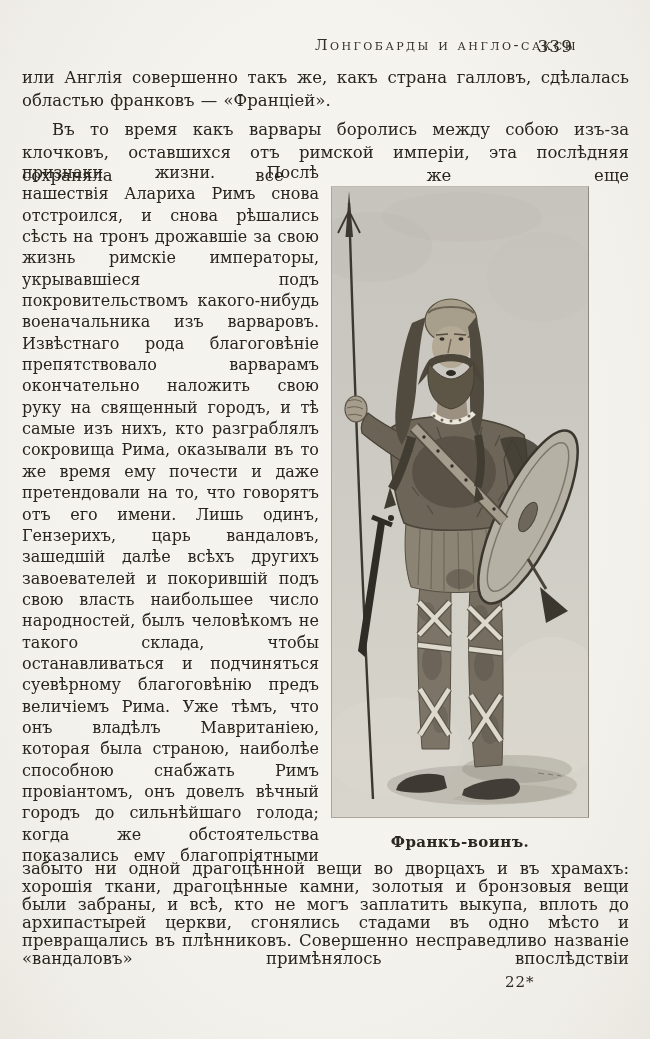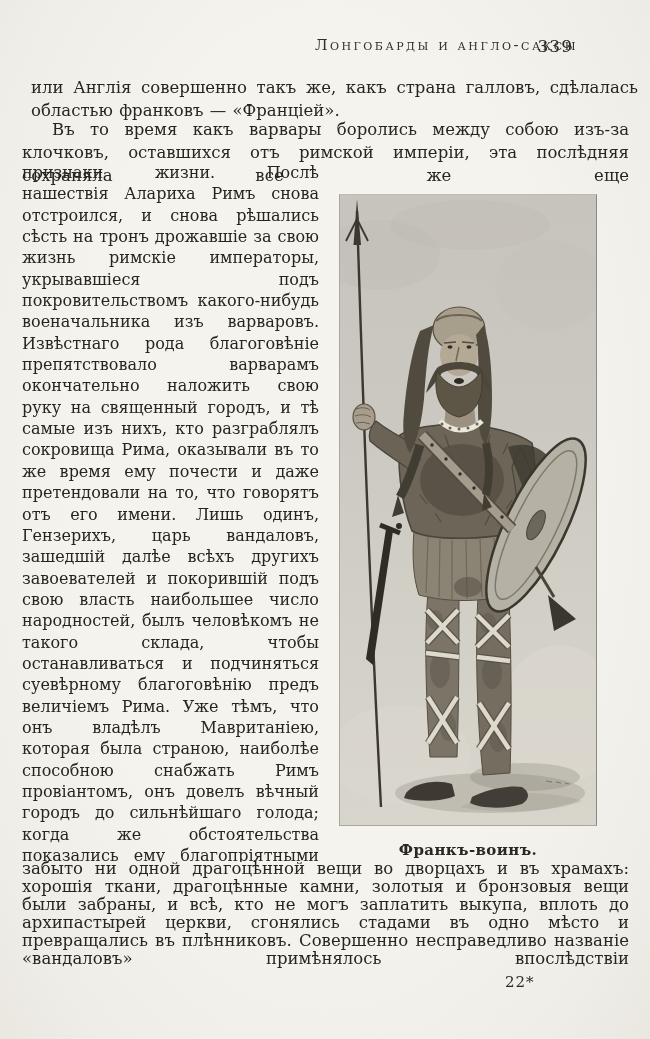--- a/index.html
+++ b/index.html
@@ -20,30 +20,30 @@
   }
   .page-number{
     position:absolute;top:36px;right:77px;
     font-size:17px;letter-spacing:1px;color:#2b2721;text-align:right;
   }
   .para{
     position:absolute;left:22px;width:607px;margin:0;
     font-size:16.5px;line-height:23px;text-align:justify;
     word-spacing:1px;
   }
-  .p1{top:76px;margin-left:9px;}
+  .p1{top:66px;}
   .p2{top:118px;text-indent:30px;text-align-last:justify;}
   .col-text{
     position:absolute;left:22px;top:162px;width:297px;height:700px;
     font-size:16px;line-height:21.35px;text-align:justify;text-align-last:justify;
     overflow:hidden;word-spacing:0.5px;
   }
   .bottom{top:860px;text-align-last:justify;line-height:18px;}
   figure.plate-figure{
-    position:absolute;left:327px;top:182px;margin:12px;width:258px;
+    position:absolute;left:327px;top:182px;margin:4px;width:258px;
   }
   .plate{
     width:256px;height:630px;
     border:1px solid #aba69b;border-right-color:#8f897d;border-top-color:#99938850;
     box-shadow:inset 0 0 14px rgba(110,104,92,.22);
     background:#cfccc5;
   }
   .plate svg{display:block;width:256px;height:630px;}
   figcaption{
     margin-top:15px;text-align:center;

